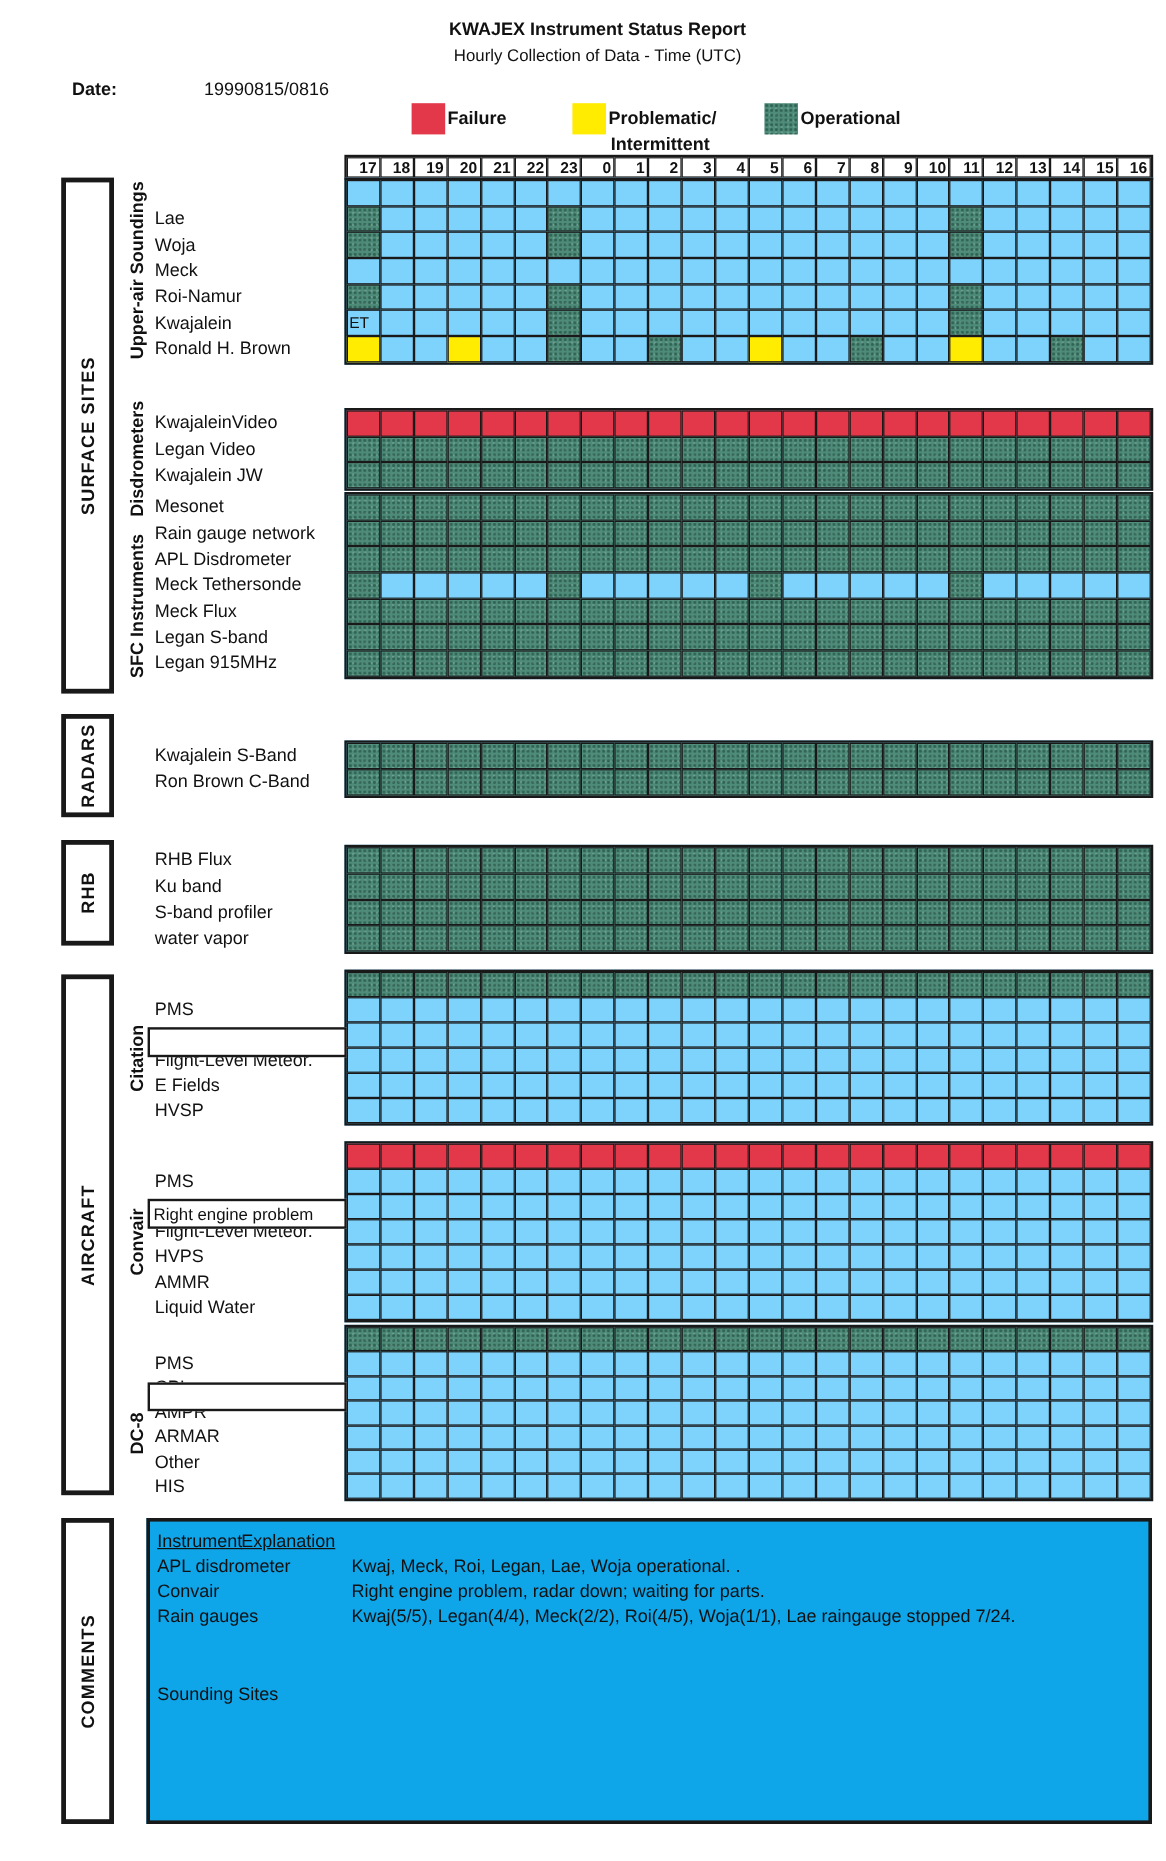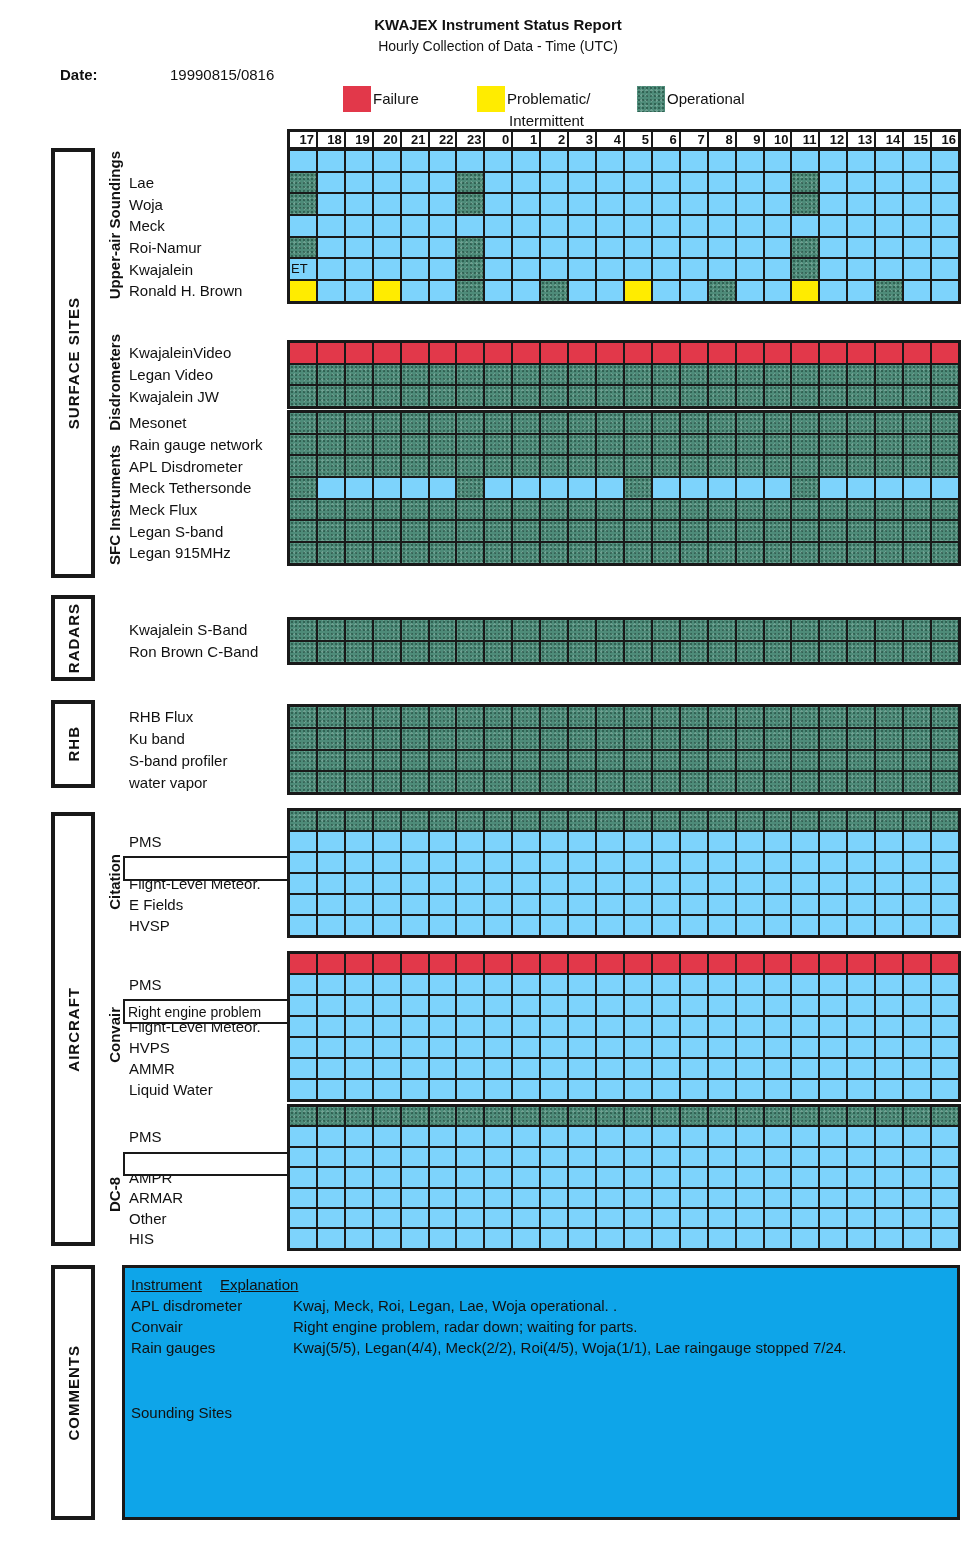--- a/index.html
+++ b/index.html
@@ -14,21 +14,21 @@
   #title { top:16px; left:12px; width:972px; text-align:center; font-weight:bold; font-size:15px; }
   #subtitle { top:38px; left:12px; width:972px; text-align:center; font-size:14px; }
   #date-label { top:66px; left:60px; font-weight:bold; font-size:15px; }
   #date-value { top:66px; left:130px; font-size:15px;margin-left:40px; }
 
   
   .sw { position:absolute; top:86px; width:28px; height:26px; }
   #sw-fail { left:343px; }
   #sw-prob { left:477px; }
   #sw-op   { left:637px; }
-  .lgl { position:absolute; top:90px; font-size:15px; }
+  .lgl { position:absolute; top:90px; font-size:15px;font-weight:bold; }
   #lg-fail { left:373px; }
   #lg-prob { left:507px; }
   #lg-prob2 { left:509px; top:112px; }
   #lg-op { left:667px; }
 
   
   .op {
     background-color: var(--c-op, #4e8b79);
     background-image:
       radial-gradient(rgba(12,50,38,0.45) 1px, transparent 1.4px),
@@ -114,21 +114,21 @@
     position:absolute; left:122px; top:1265px; width:838px; height:255px;
     border:3px solid #191919; box-sizing:border-box; background:#0ea5e9;
     padding-top:6px; font-size:15px;
   }
   .crow { position:relative; line-height:21px; }
   .crow.gap { margin-top:44px; }
   .ci { position:absolute; left:6px; width:158px; white-space:nowrap; }
   .ce { margin-left:168px; }
   .ce div { line-height:21px; }
   .chead .ci, .chead .ce-h { text-decoration:underline; }
-  .ce-h { margin-left:95px; }
+  .ce-h { margin-left:76px; }
 </style>
 </head>
 <body>
 
 <div class="abs" id="title">KWAJEX Instrument Status Report</div>
 <div class="abs" id="subtitle">Hourly Collection of Data - Time (UTC)</div>
 <div class="abs" id="date-label">Date:</div>
 <div class="abs" id="date-value">19990815/0816</div>
 
 <div class="sw fail" id="sw-fail"></div>

